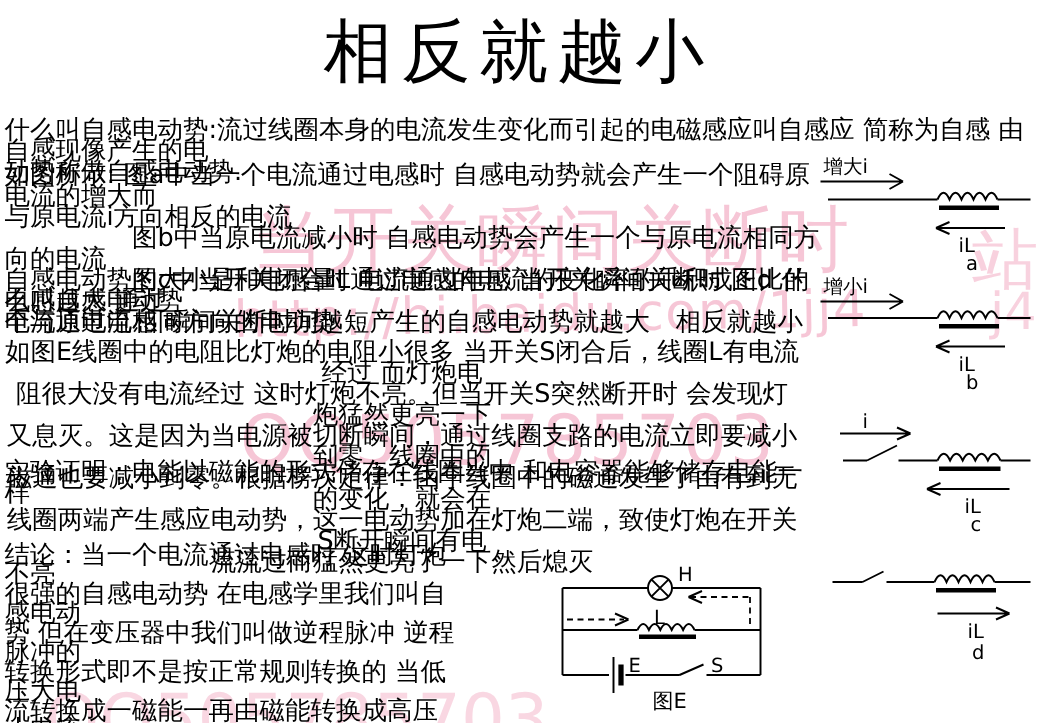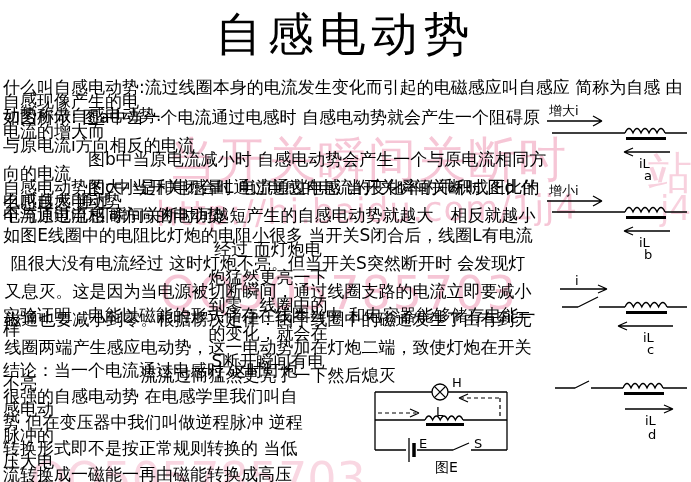--- a/index.html
+++ b/index.html
@@ -44,21 +44,21 @@
 </head>
 <body>
 
 <div class="wm" id="wm-cn">当开关瞬间关断时</div>
 <div class="wm" id="wm-url">http://hi.baidu.com/1jj4</div>
 <div class="wm" id="wm-qq">QQ505785703</div>
 <div class="wm" id="wm-frag-bottom">QQ505785703</div>
 <div class="wm" id="wm-frag-right-cn">站</div>
 <div class="wm" id="wm-frag-right-url">j4</div>
 
-<div class="layer" id="title">自感电动势</div>
+<div class="layer" id="title">相反就越小</div>
 <div class="layer para" id="p-intro">什么叫自感电动势:流过线圈本身的电流发生变化而引起的电磁感应叫自感应 简称为自感 由自感现像产生的电
 动势称做自感电动势.</div>
 <div class="layer para" id="p-figures">如图所示: 图a中当一个电流通过电感时 自感电动势就会产生一个阻碍原电流的增大而
 与原电流i方向相反的电流
 　　　　　图b中当原电流减小时 自感电动势会产生一个与原电流相同方向的电流
 　　　　　图c中当开关闭合时 电流通过电感 当开关瞬间关断时 图d 什么叫自感电动势
 个与原电流相同方向的电动势</div>
 <div class="layer para" id="p-magnitude">自感电动势的大小是和电感量L通过电感的电流的变化率的乖积成正比的 电感越大 通过
 电流通过电感 瞬间关断时间越短产生的自感电动势就越大　相反就越小</div>
 <div class="layer para" id="p-circuit">如图E线圈中的电阻比灯炮的电阻小很多 当开关S闭合后，线圈L有电流经过 而灯炮电

